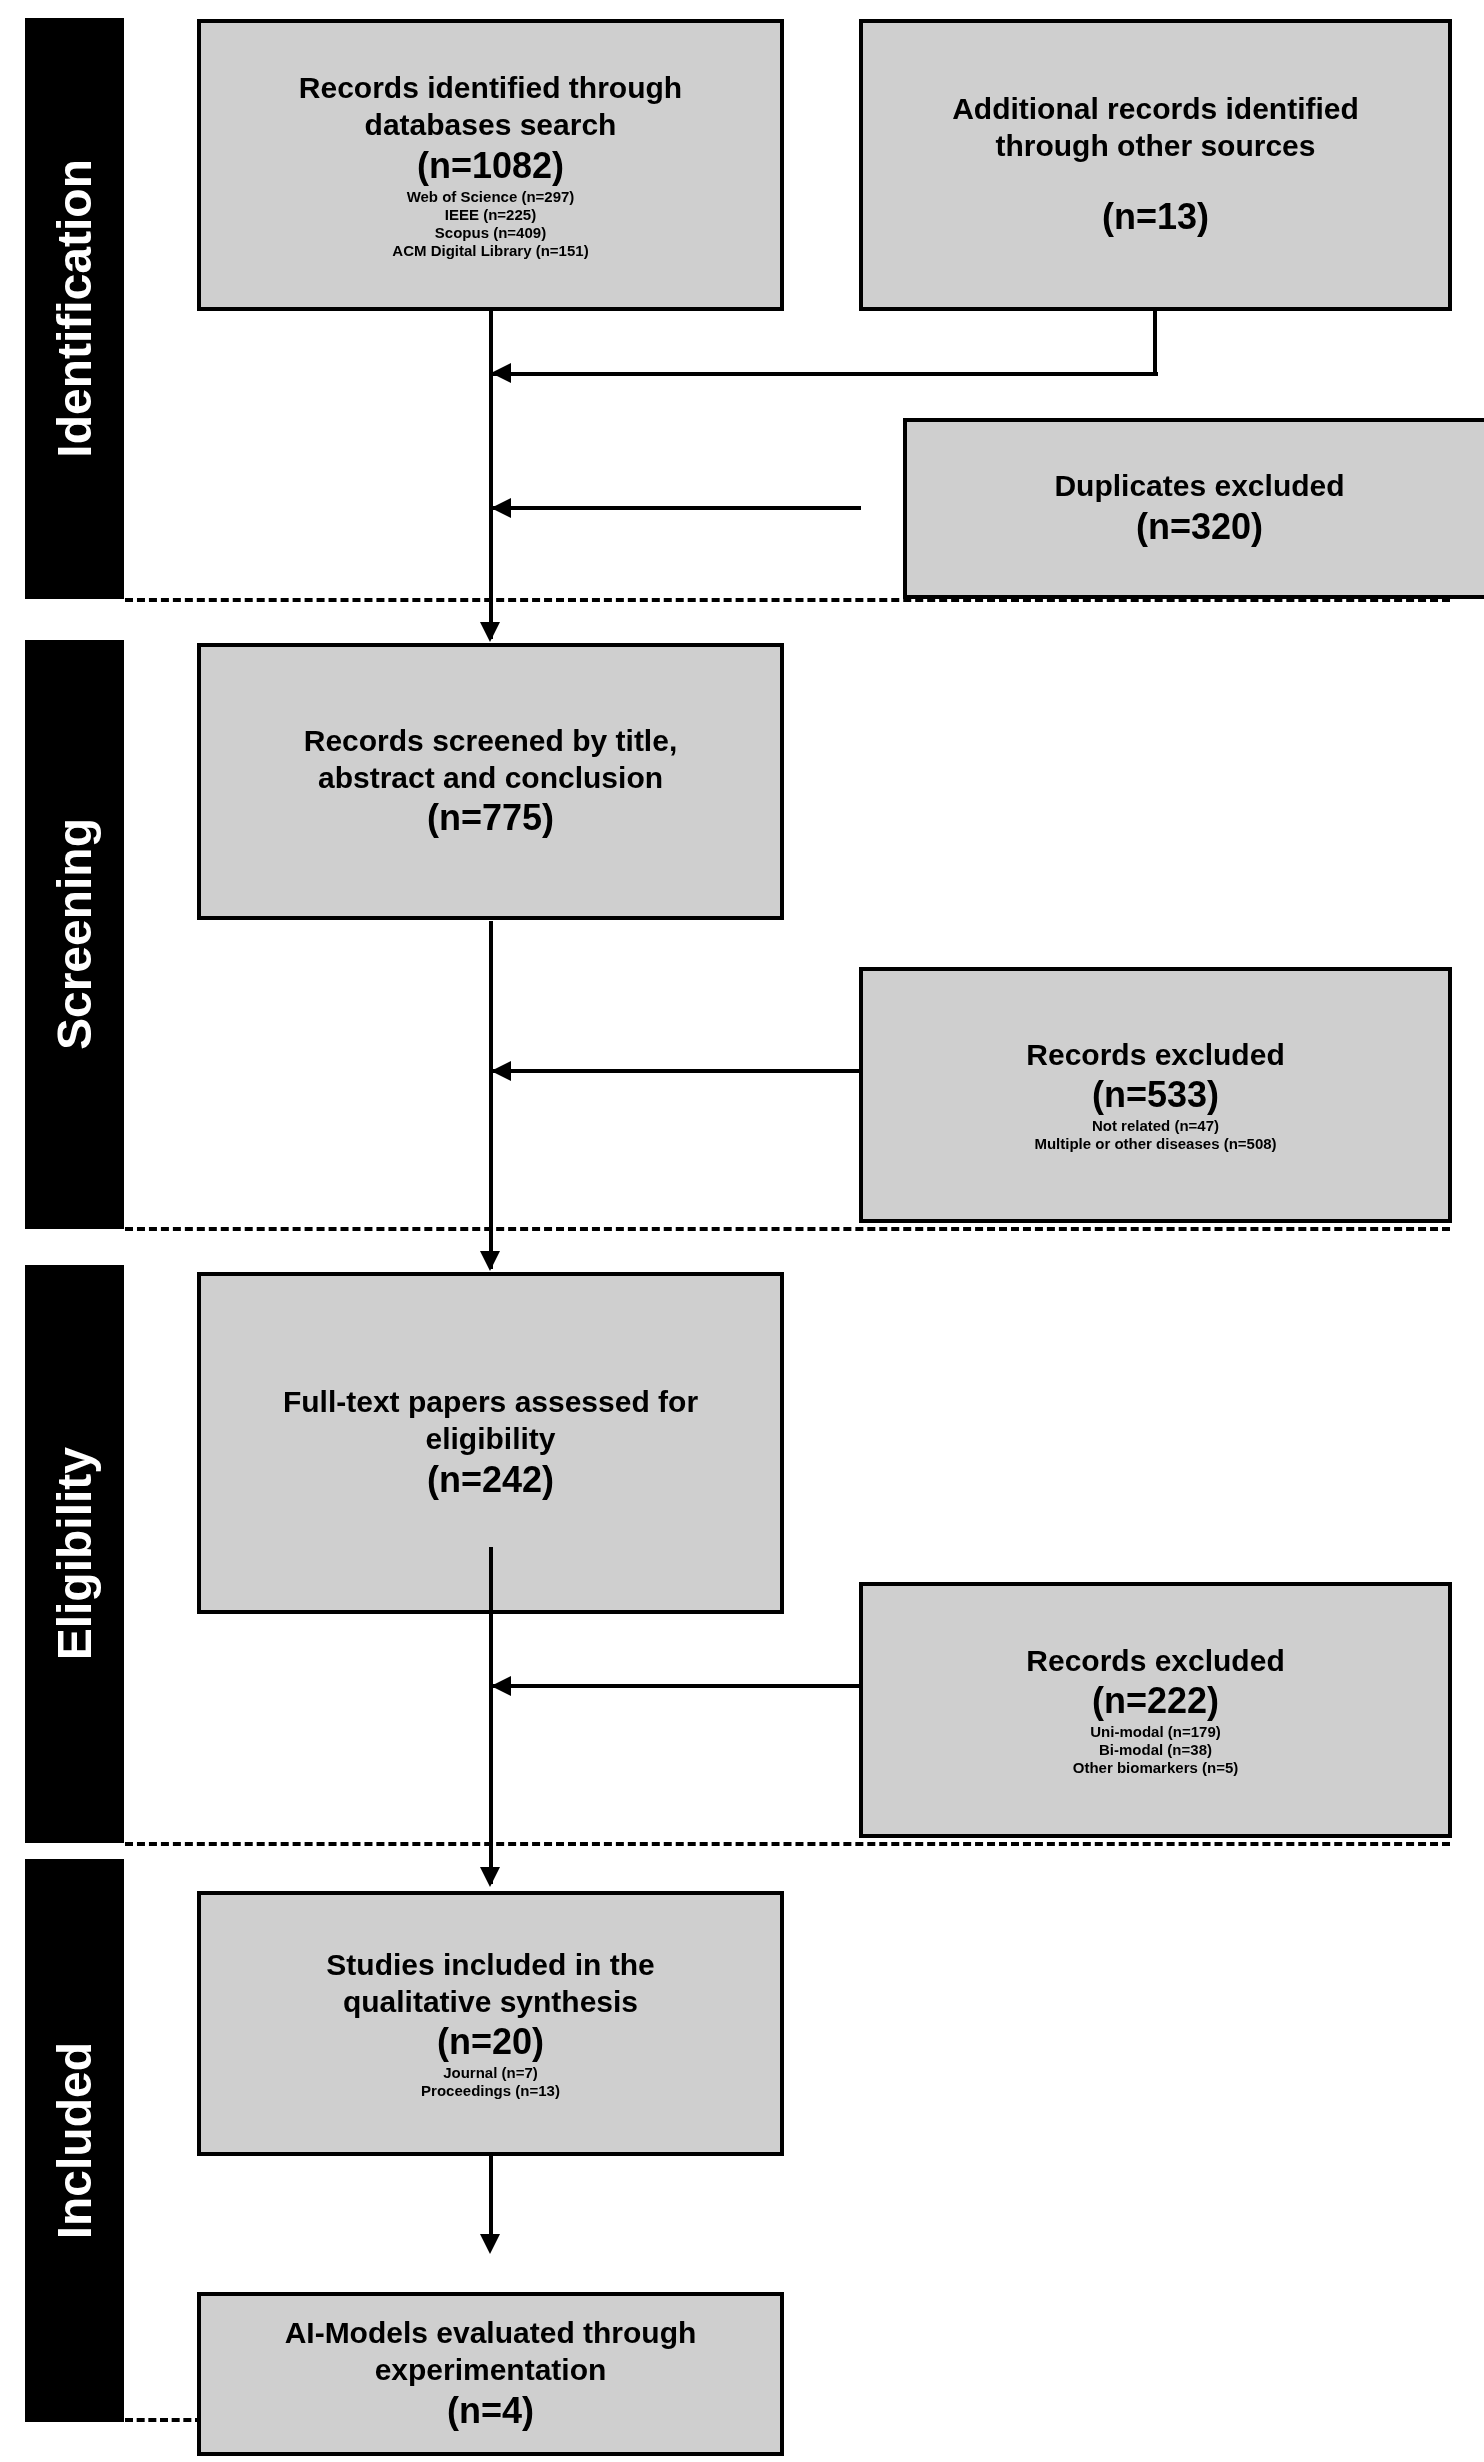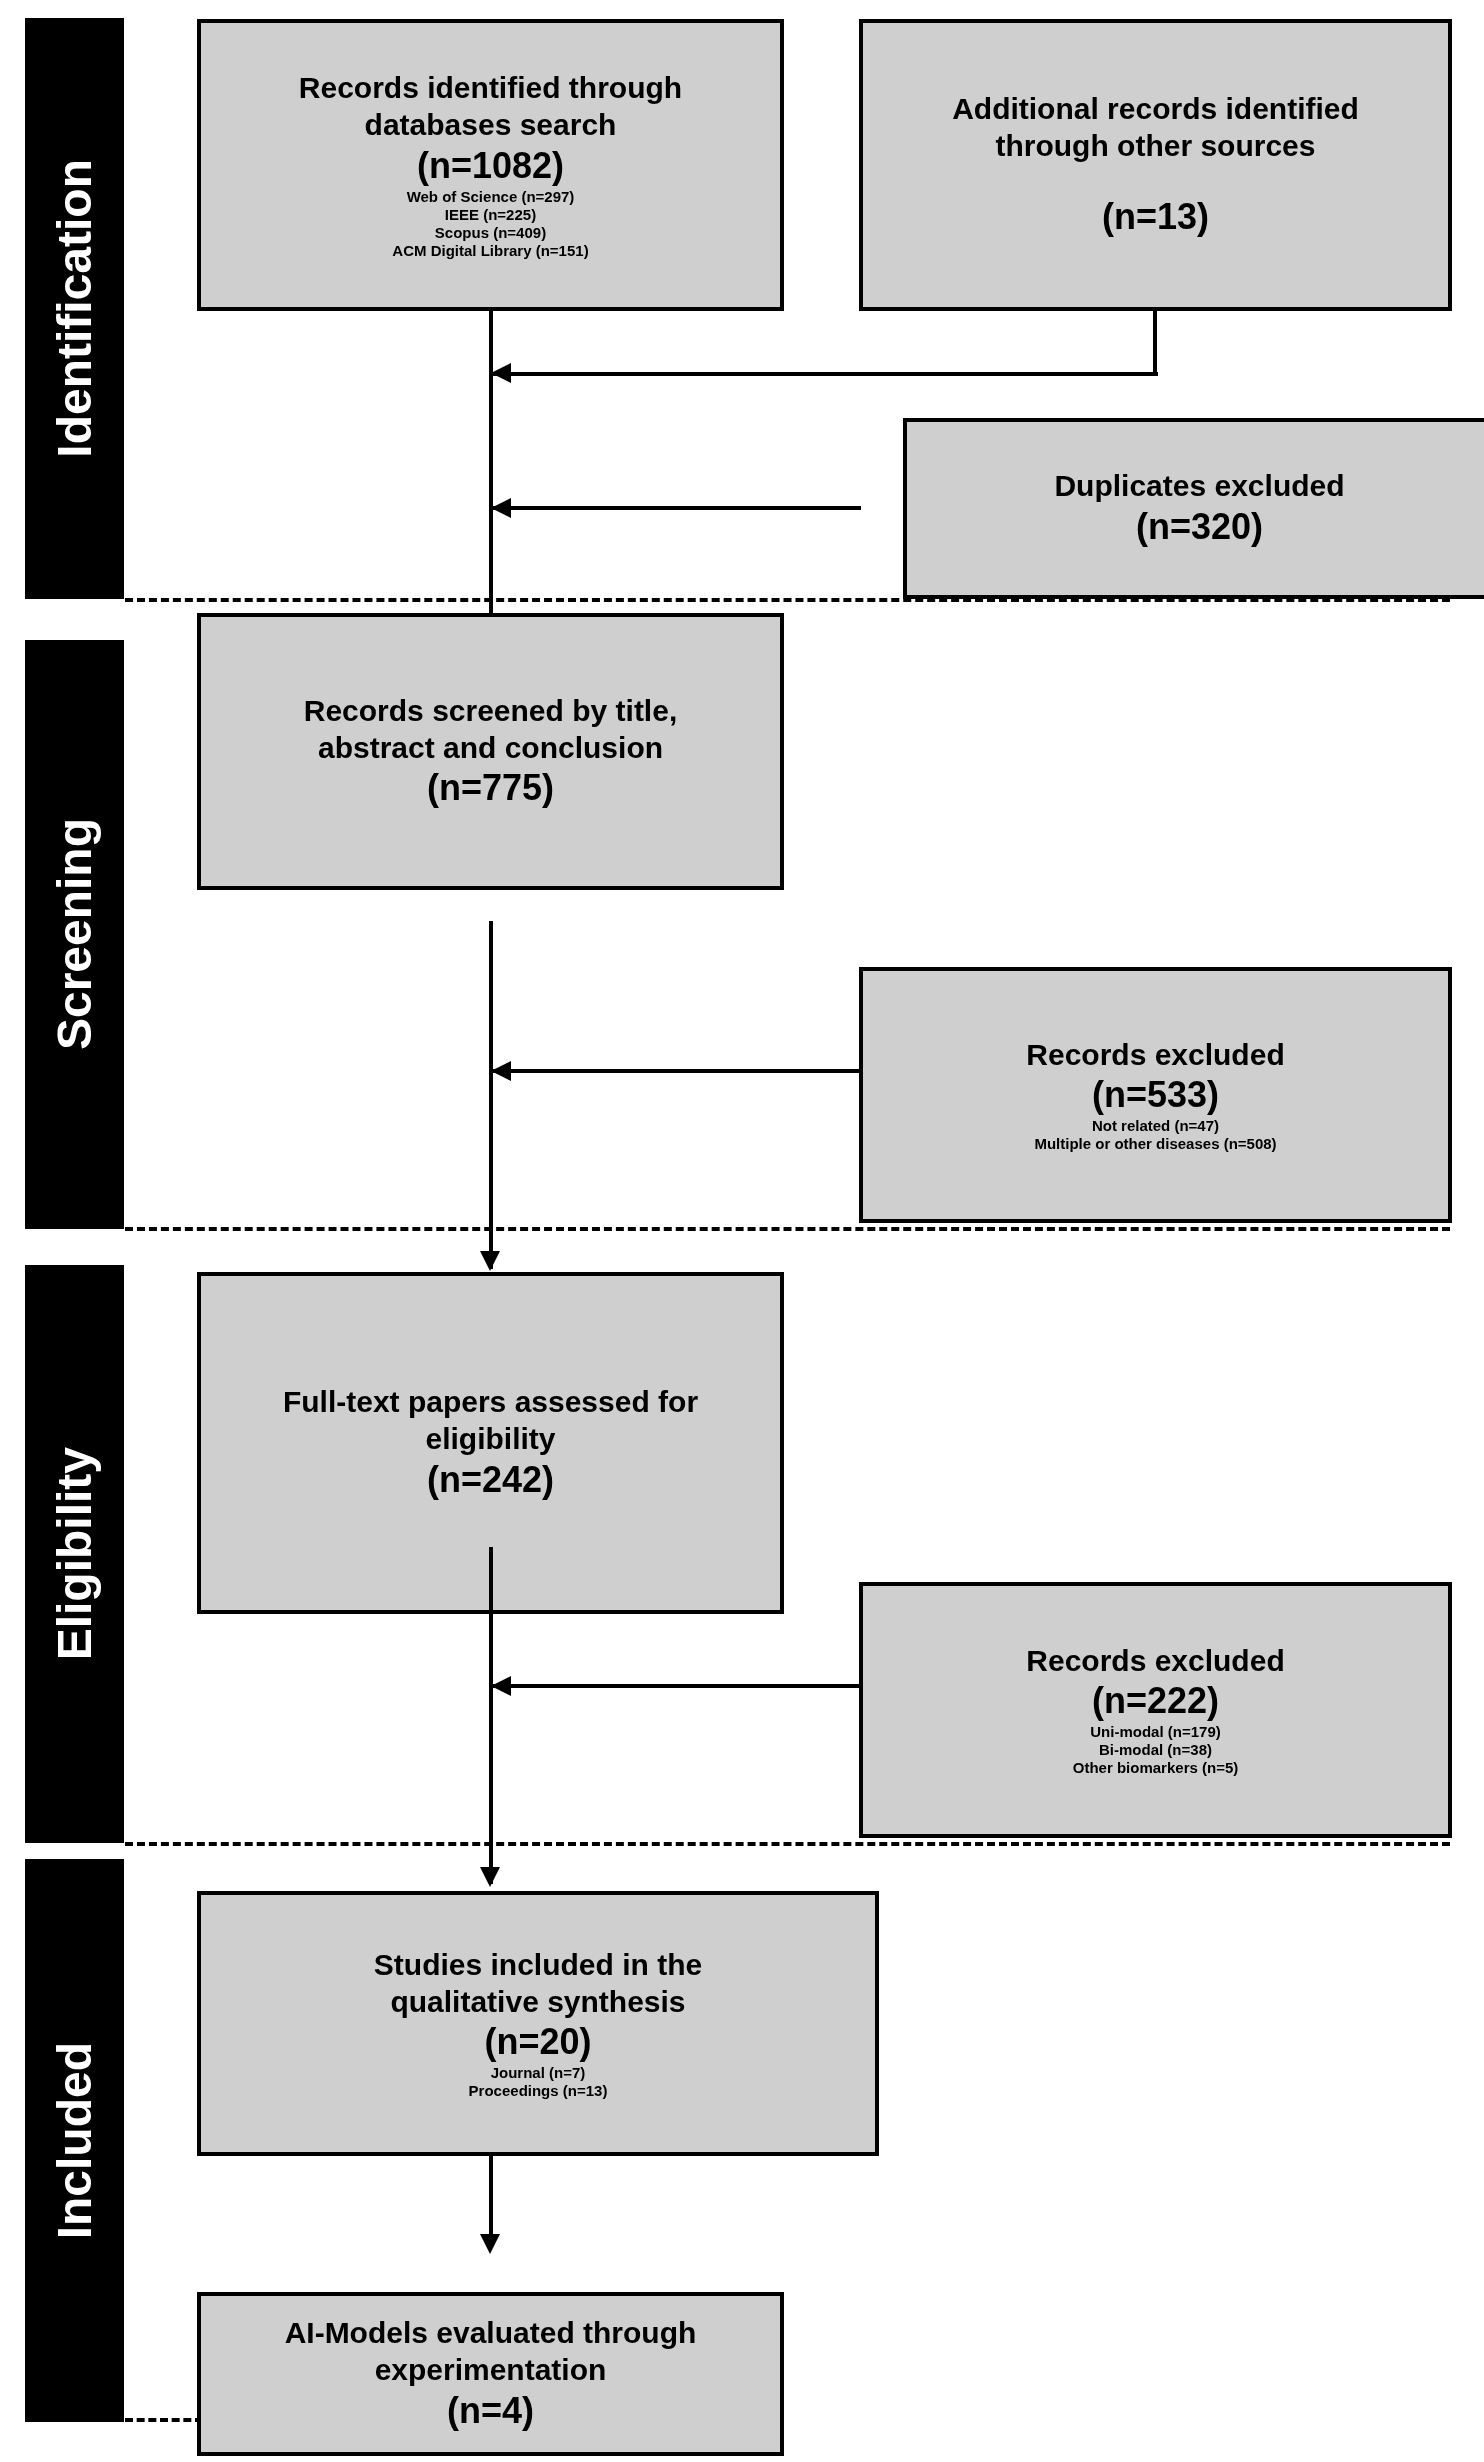--- a/index.html
+++ b/index.html
@@ -150,21 +150,21 @@
   <div class="vline" style="left:489px; top:311px; width:4.2px; height:328px;"></div>
 
   <div class="vline" style="left:1153px; top:311px; width:4.2px; height:64px;"></div>
   <div class="hline" style="left:489px; top:372px; width:669px; height:4.2px;"></div>
   <div class="arrow-left" style="left:491px; top:363px;"></div>
 
   <div class="hline" style="left:489px; top:506px; width:372px; height:4.2px;"></div>
   <div class="arrow-left" style="left:491px; top:498px;"></div>
   <div class="arrow-down" style="left:480px; top:622px;"></div>
 
-  <div class="flow-box" style="left:197px; top:613px; width:587px; height:277px;">
+  <div class="flow-box" style="left:197px; top:643px; width:587px; height:277px;">
     <div class="bx-title">Records screened by title,
 abstract and conclusion</div>
     <div class="bx-count">(n=775)</div>
   </div>
 
   <div class="flow-box" style="left:859px; top:967px; width:593px; height:256px;">
     <div class="bx-title">Records excluded</div>
     <div class="bx-count">(n=533)</div>
     <div class="bx-sub">Not related (n=47)</div>
     <div class="bx-sub">Multiple or other diseases (n=508)</div>
@@ -187,21 +187,21 @@
     <div class="bx-sub">Uni-modal (n=179)</div>
     <div class="bx-sub">Bi-modal (n=38)</div>
     <div class="bx-sub">Other biomarkers (n=5)</div>
   </div>
 
   <div class="vline" style="left:489px; top:1547px; width:4.2px; height:337px;"></div>
   <div class="hline" style="left:489px; top:1684px; width:372px; height:4.2px;"></div>
   <div class="arrow-left" style="left:491px; top:1676px;"></div>
   <div class="arrow-down" style="left:480px; top:1867px;"></div>
 
-  <div class="flow-box" style="left:197px; top:1891px; width:682px; height:265px;text-align:center;">
+  <div class="flow-box" style="left:197px; top:1891px; width:587px; height:265px;text-align:center;">
     <div class="bx-title">Studies included in the
 qualitative synthesis</div>
     <div class="bx-count">(n=20)</div>
     <div class="bx-sub">Journal (n=7)</div>
     <div class="bx-sub">Proceedings (n=13)</div>
   </div>
 
   <div class="vline" style="left:489px; top:2156px; width:4.2px; height:86px;"></div>
   <div class="arrow-down" style="left:480px; top:2234px;"></div>
 

